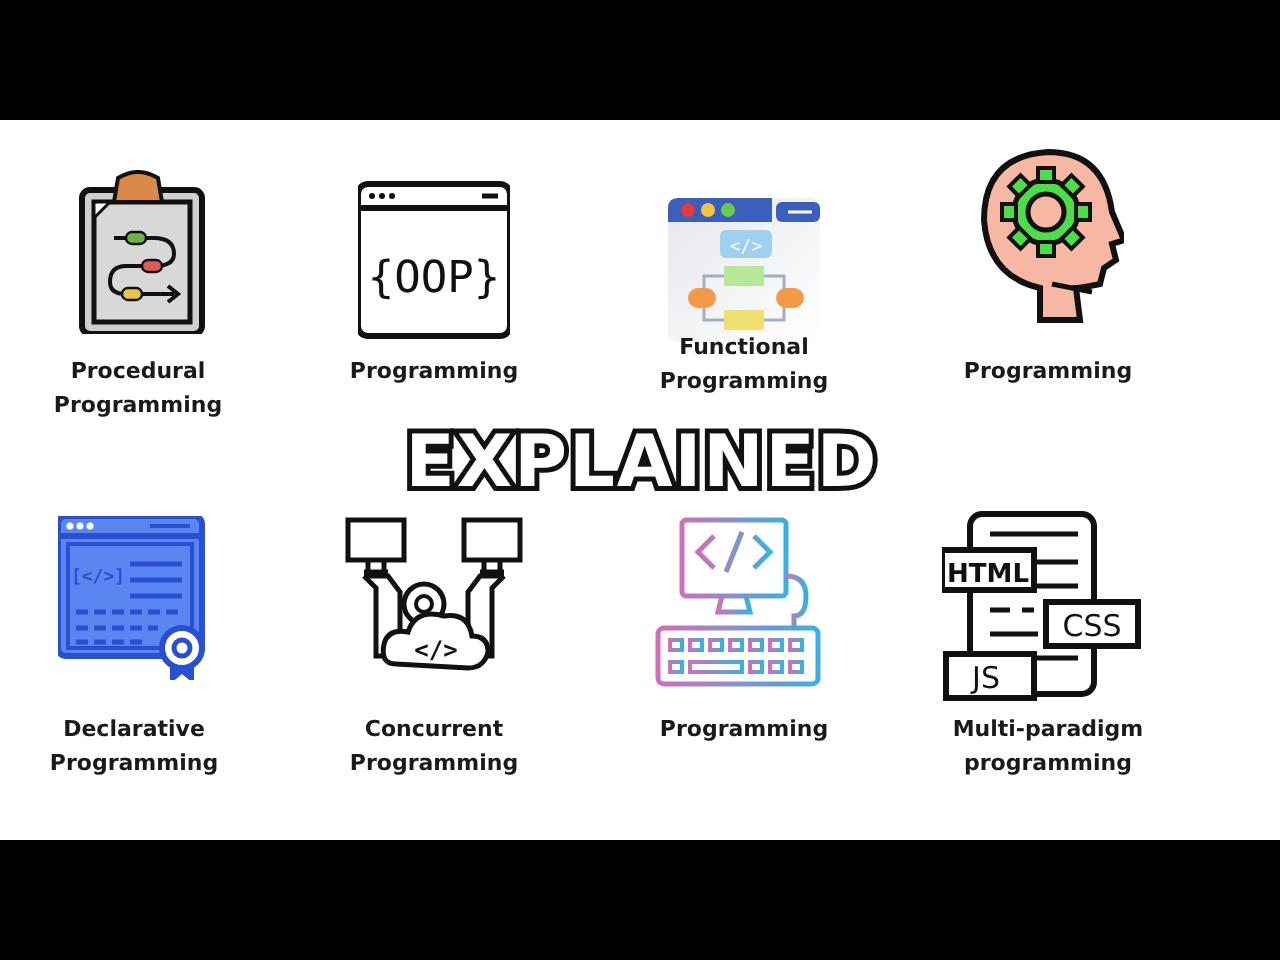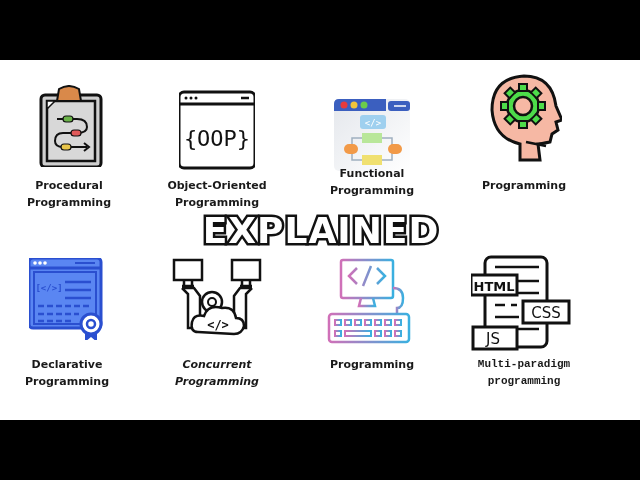--- a/index.html
+++ b/index.html
@@ -48,21 +48,20 @@
     <svg class="icon" viewBox="0 0 76 82" style="top:5px;">
       <rect x="0" y="2" width="76" height="76" rx="5" fill="#fff" stroke="#111" stroke-width="3"></rect>
       <line x1="0" y1="14" x2="76" y2="14" stroke="#111" stroke-width="3"></line>
       <circle cx="7" cy="8" r="1.5" fill="#111"></circle>
         <circle cx="12" cy="8" r="1.5" fill="#111"></circle>
         <circle cx="17" cy="8" r="1.5" fill="#111"></circle>
       <line x1="62" y1="8" x2="70" y2="8" stroke="#111" stroke-width="2.5"></line>
       <text x="38" y="56" text-anchor="middle" font-family="DejaVu Sans Mono, monospace" font-size="22" fill="#111">{OOP}</text>
     </svg>
     <div class="label" style="top:92px;">
-      <div>Object-Oriented</div>
       <div>Programming</div>
     </div>
   </div>
 
   <div class="item" style="left:297px; top:25px;">
     <svg class="icon" viewBox="0 0 76 82" style="top:8px;">
       <defs>
         <linearGradient id="fg" x1="0" y1="0" x2="1" y2="1">
             <stop offset="0" stop-color="#e4e7ec"></stop>
             <stop offset="1" stop-color="#ffffff"></stop>
@@ -160,21 +159,21 @@
       <path d="M10 30 L16 36 L16 70 H24 M80 30 L74 36 L74 70 H66" fill="none" stroke="#111" stroke-width="2.5"></path>
       <path d="M10 30 H22 L28 38 V60" fill="none" stroke="#111" stroke-width="2.5"></path>
       <path d="M80 30 H68 L62 38 V56" fill="none" stroke="#111" stroke-width="2.5"></path>
       <g transform="translate(40,44)">
         <circle r="10" fill="#fff" stroke="#111" stroke-width="2.5"></circle>
         <circle r="4" fill="#fff" stroke="#111" stroke-width="2"></circle>
       </g>
       <path d="M26 74 Q18 74 20 64 Q22 56 32 58 Q36 46 50 50 Q62 48 64 60 Q72 60 72 68 Q70 76 62 76 Z" fill="#fff" stroke="#111" stroke-width="2.5"></path>
       <text x="46" y="71" text-anchor="middle" font-family="DejaVu Sans Mono, monospace" font-size="12" fill="#111" font-weight="bold">&lt;/&gt;</text>
     </svg>
-    <div class="label" style="top:98px;font-style:italic;">
+    <div class="label" style="top:98px;">
       <div>Concurrent</div>
       <div>Programming</div>
     </div>
   </div>
 
   <div class="item" style="left:297px; top:198px;">
     <svg class="icon" viewBox="0 0 90 90" style="left:30px; width:90px; height:90px; top:0;">
       <defs>
         <linearGradient id="pg" x1="0" y1="0" x2="1" y2="0">
             <stop offset="0" stop-color="#d070b8"></stop>
@@ -221,19 +220,19 @@
           <line x1="24" y1="62" x2="48" y2="62"></line>
         <line x1="46" y1="74" x2="68" y2="74"></line>
       </g>
       <rect x="0" y="20" width="46" height="20" fill="#fff" stroke="#111" stroke-width="3"></rect>
       <text x="23" y="36" text-anchor="middle" font-family="DejaVu Sans, sans-serif" font-weight="bold" font-size="13" fill="#111">HTML</text>
       <rect x="52" y="46" width="46" height="22" fill="#fff" stroke="#111" stroke-width="3"></rect>
       <text x="75" y="63" text-anchor="middle" font-family="DejaVu Sans, sans-serif" font-size="15" fill="#111">CSS</text>
       <rect x="2" y="72" width="44" height="22" fill="#fff" stroke="#111" stroke-width="3"></rect>
       <text x="22" y="89" text-anchor="middle" font-family="DejaVu Sans, sans-serif" font-size="15" fill="#111">JS</text>
     </svg>
-    <div class="label" style="top:101px;font-family:Liberation Mono, monospace;">
+    <div class="label" style="top:101px;">
       <div>Multi-paradigm</div>
       <div>programming</div>
     </div>
   </div>
 
 </div>
 
 </body></html>

